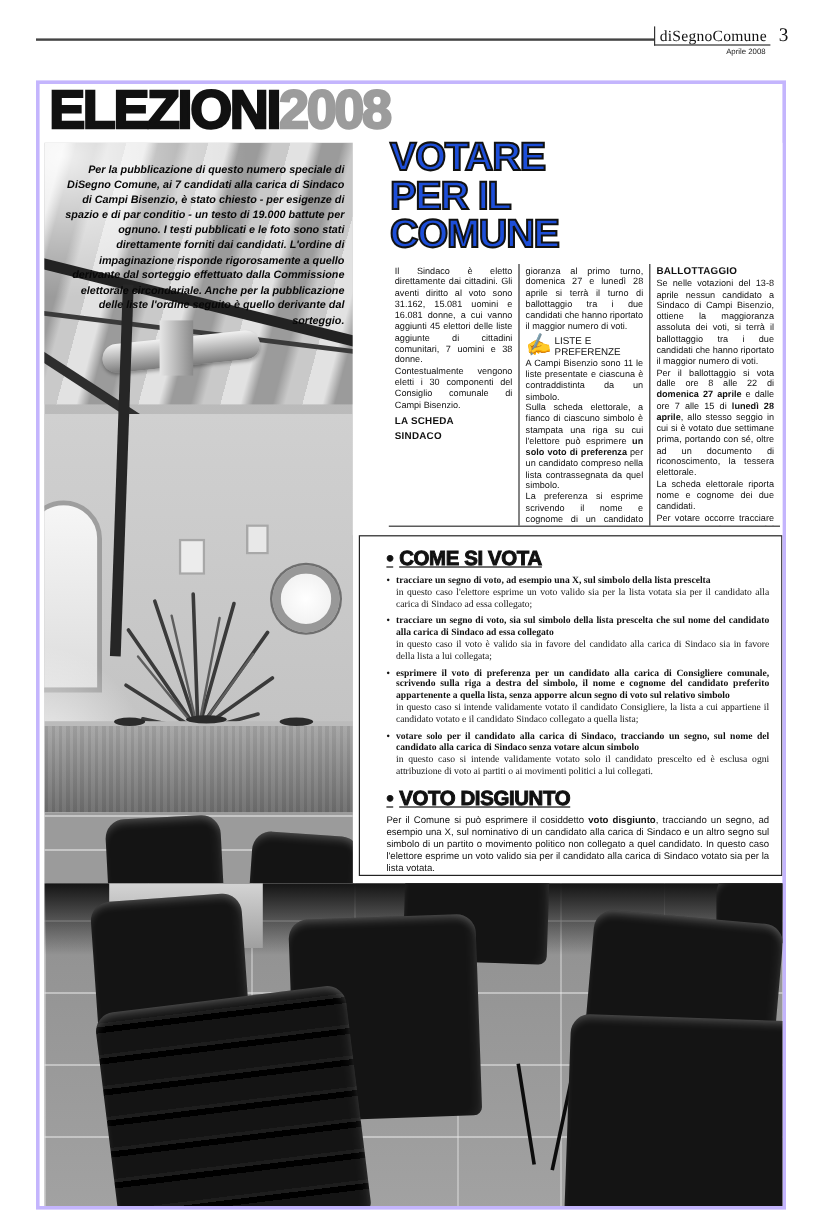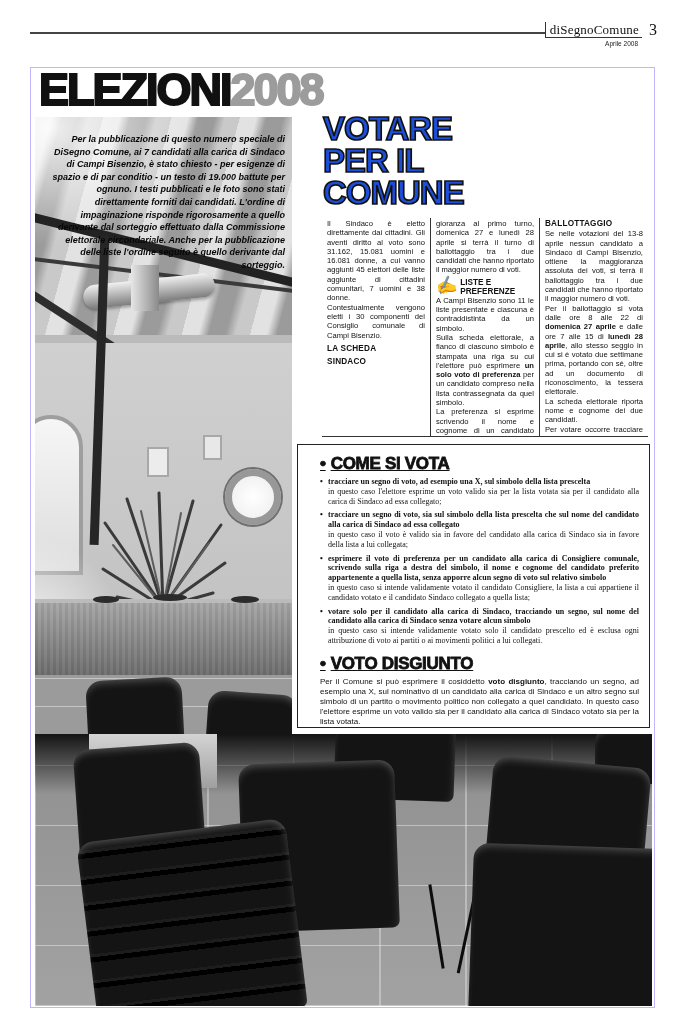--- a/index.html
+++ b/index.html
@@ -8,21 +8,21 @@
 
   
   .hdr-row { position:absolute; left:30px; top:22px; width:627px; display:flex; align-items:flex-end; }
   .hdr-rule { flex:1; border-bottom:2px solid #444; margin-bottom:4px; }
   .hdr-mast { font-family:"Liberation Serif", serif; font-size:13px; letter-spacing:.2px;
               border-left:1.5px solid #333; border-bottom:1.5px solid #333; padding:0 3px 0 4px; line-height:15px; }
   .hdr-num  { font-family:"Liberation Serif", serif; font-size:16px; margin-left:7px; line-height:16px; }
   .hdr-date { position:absolute; right:48px; top:40px; font-size:6.5px; color:#222; }
 
   
-  .main-box { position:absolute; left:30px; top:67px; width:625px; height:941px; border:1px solid #c4b5fd; background:#fff; overflow:hidden; }
+  .main-box { position:absolute; left:30px; top:67px; width:625px; height:941px; border:3px solid #c4b5fd; background:#fff; overflow:hidden; }
 
   .elezioni { position:absolute; top:-3px; left:8px; font-size:45px; line-height:50px; font-weight:bold;
               letter-spacing:-2px; white-space:nowrap; }
   .elezioni .blk { color:#111; -webkit-text-stroke:2px #111; }
   .elezioni .gry { -webkit-text-stroke:2px #9c9c9c; }
 
   
   .ph { position:absolute; overflow:hidden; background:linear-gradient(#b4b4b4,#c6c6c6); }
   .ph-left   { left:4px; top:49px; width:257px; height:617px;padding-left:32px; }
   .ph-bottom { left:4px; top:666px; width:617px; height:272px;
@@ -70,21 +70,21 @@
   
   .article { position:absolute; left:261px; top:49px; width:364px; height:327px; background:#fff; }
   .votare  { position:absolute; top:-4px; left:31px; font-size:33px; line-height:32px; font-weight:bold;
              letter-spacing:-1px; -webkit-text-stroke:1.7px #111; color:#1d4ed8; }
   .cols    { position:absolute; left:30px; top:101px; right:8px; height:219px; display:flex;
              border-bottom:1px solid #333; }
   .col     { flex:1; padding:1px 5px 0 5px; font-size:7.6px; line-height:9.3px; text-align:justify; overflow:hidden; }
   .col + .col { border-left:1px solid #333; }
   .col h4  { font-size:8.2px; margin:4px 0 1px 0; letter-spacing:.2px; }
   .col p   { margin:0; }
-  .lp-head { font-weight:bold; font-size:8.2px; line-height:9px; padding-top:3px; }
+  .lp-head { font-weight:normal; font-size:8.2px; line-height:9px; padding-top:3px; }
   .lp-icon { float:left; font-size:17px; line-height:17px; margin:2px 3px 0 0; transform:rotate(-12deg); }
 
   
   .vote-box { position:absolute; left:266px; top:376px; width:353px; height:284px; border:1px solid #222;
               background:#fff; padding:9px 10px 6px 22px; }
   .big-head { font-size:17px; font-weight:bold; letter-spacing:-.3px; -webkit-text-stroke:.8px #111; margin-bottom:3px;text-decoration:underline; }
   .big-head .bdot { margin-right:5px; }
   .vb-intro { font-size:8px; line-height:10px; margin-bottom:4px; }
   .vb-ul    { list-style:none; }
   .vb-ul li { position:relative; padding-left:8px; margin-bottom:4px; font-size:8px; line-height:9.8px; text-align:justify;font-family:Liberation Serif, serif; }

